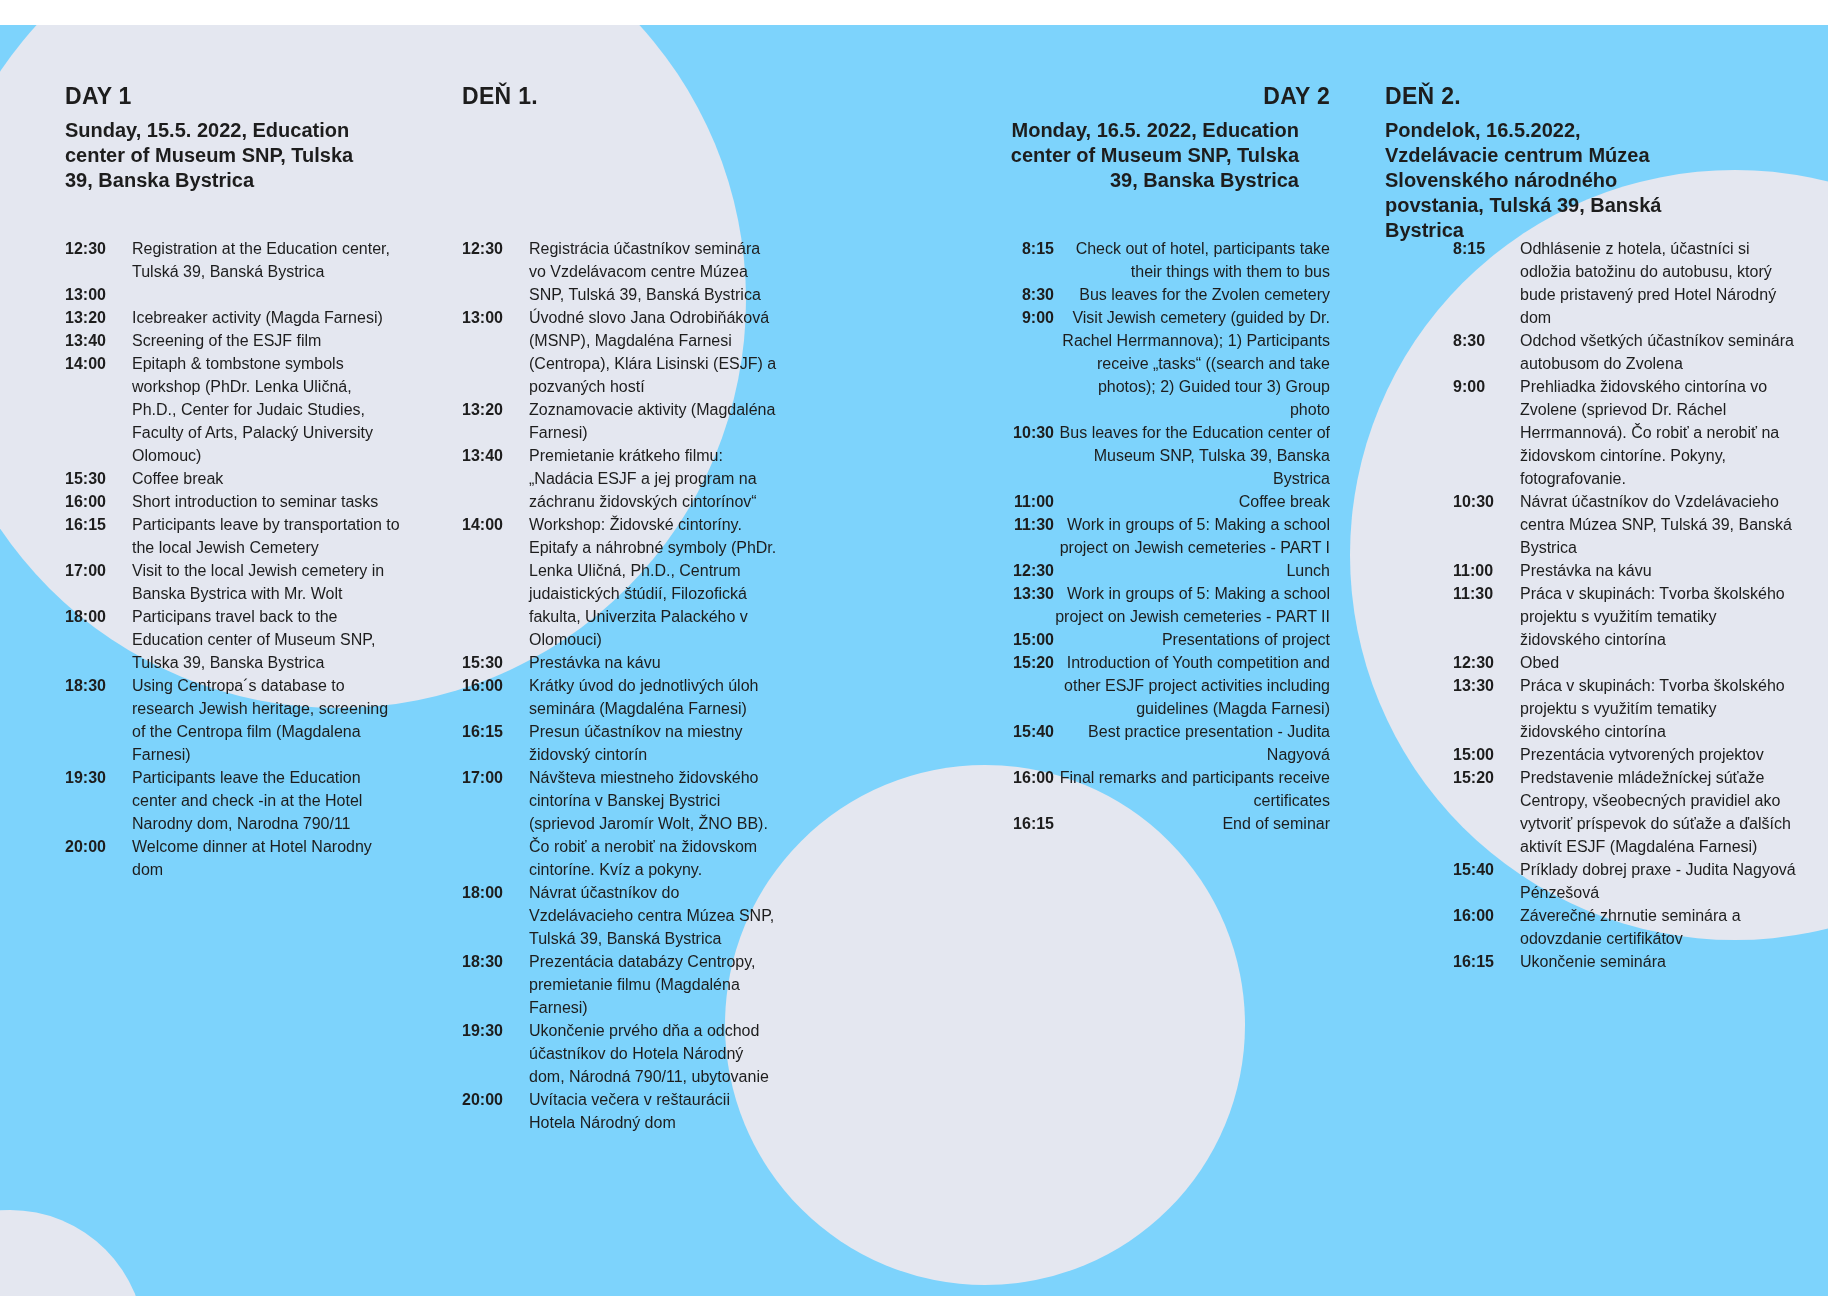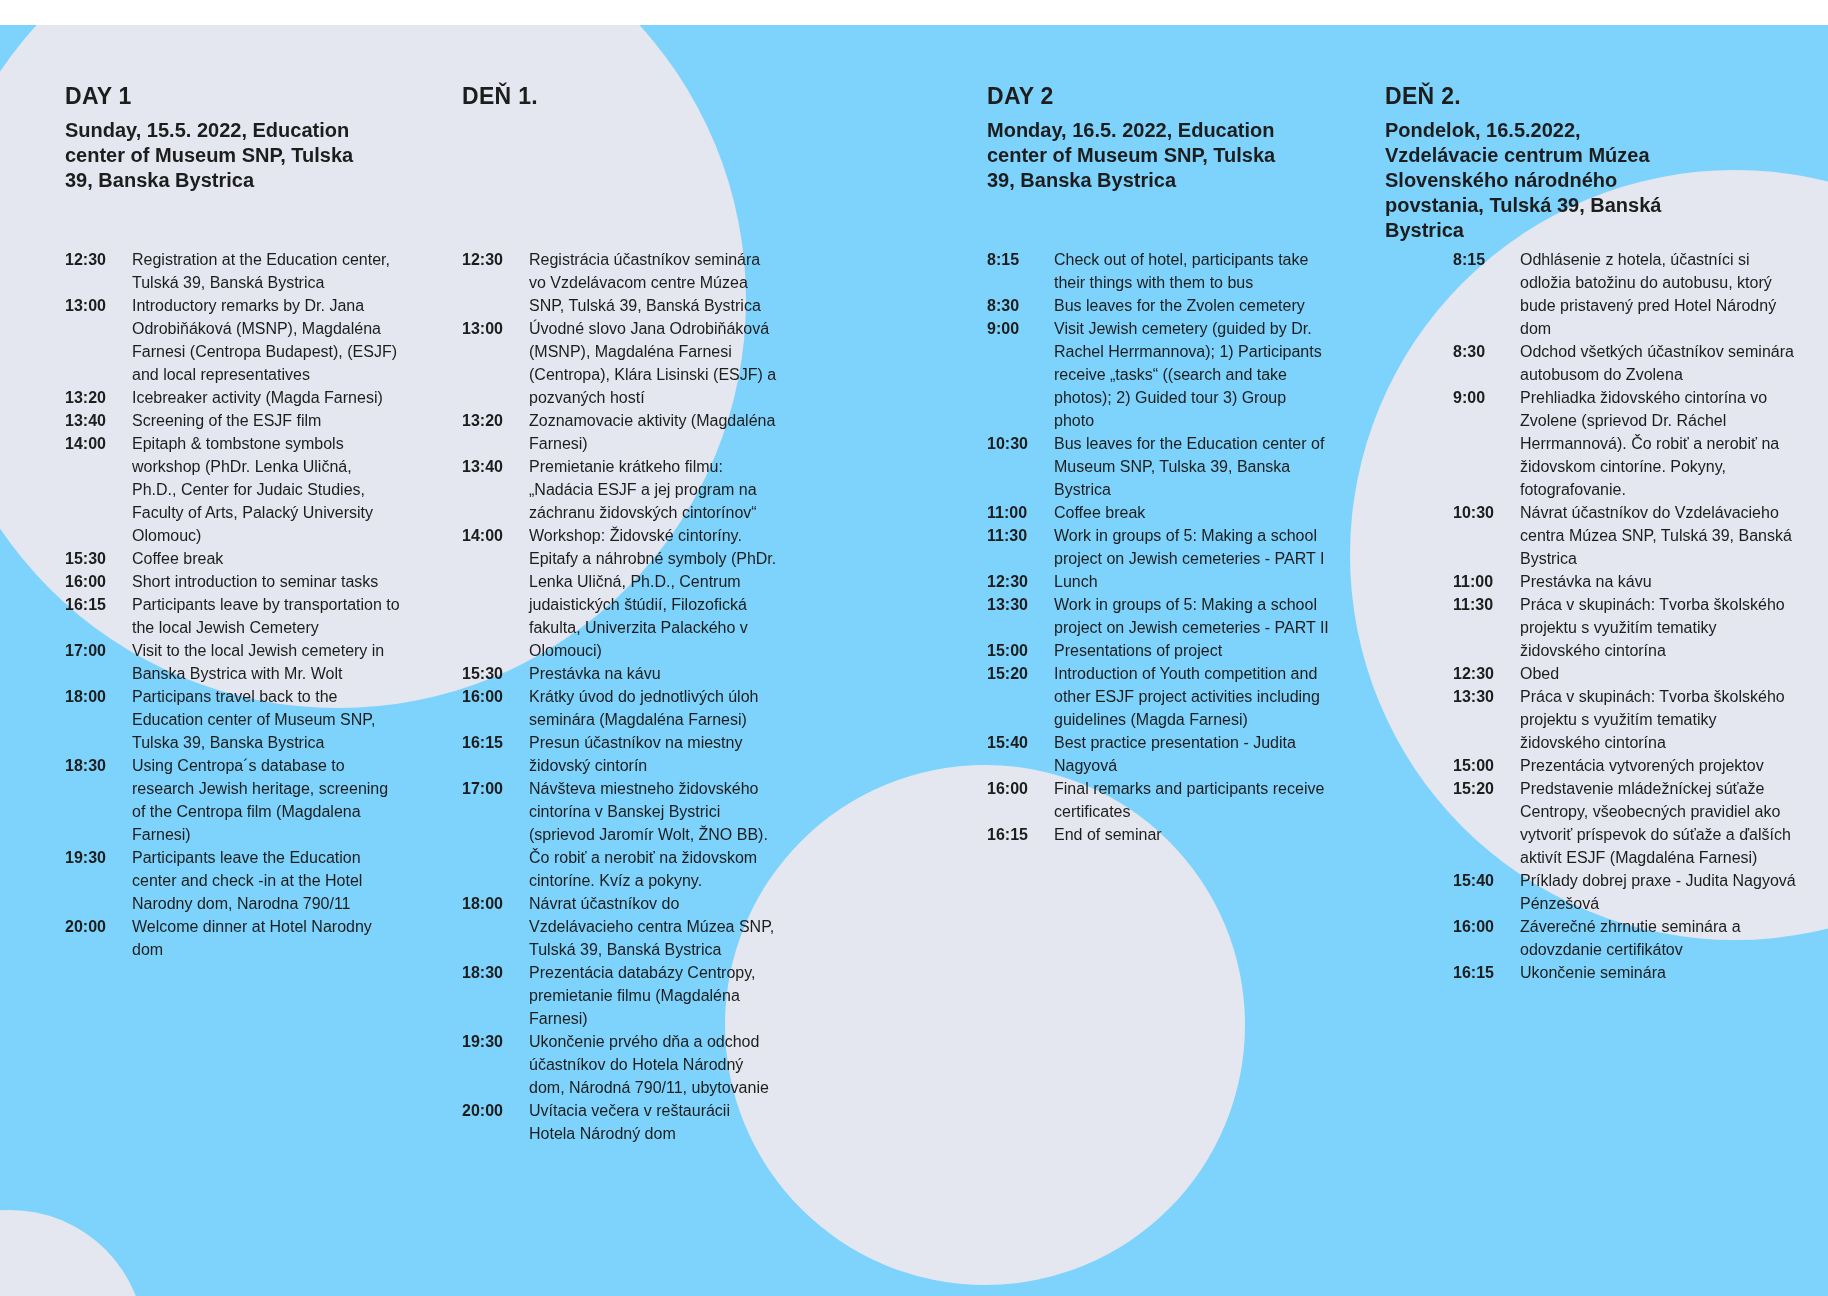--- a/index.html
+++ b/index.html
@@ -19,40 +19,40 @@
     z-index: 0;
   }
   .circle-tl { left: -70px;  top: -133px; width: 816px; height: 816px; }
   .circle-bc { left: 725px;  top: 740px;  width: 520px; height: 520px; }
   .circle-r  { left: 1350px; top: 145px;  width: 770px; height: 770px; }
   .circle-bl { left: -125px; top: 1185px; width: 270px; height: 270px; }
 
   .column { position: absolute; top: 57px; z-index: 1; }
   .col-1 { left: 65px;   width: 335px; }
   .col-2 { left: 462px;  width: 318px; }
-  .col-3 { left: 987px;  width: 343px; }
+  .col-3 { left: 987px;  width: 343px; text-align: right; }
   .col-4 { left: 1385px; width: 415px; }
 
   .title {
     margin: 0;
     font-size: 23px;
     line-height: 28px;
     font-weight: bold;
     letter-spacing: 0.3px;
   }
   .subtitle {
     margin: 8px 0 0 0;
     font-size: 20px;
     line-height: 25px;
     font-weight: bold;
     max-width: 312px;
   }
   .items {
     position: absolute;
-    top: 166px;
+    top: 155px;
     left: 0;
     right: 0;
   }
   .col-4 .items { left: 68px; }
   .item {
     display: flex;
     font-size: 16px;
     line-height: 23px;
   }
   .time {
@@ -72,21 +72,20 @@
 <section class="column col-1">
     <h2 class="title">DAY 1</h2>
     <p class="subtitle">Sunday, 15.5. 2022, Education center of Museum SNP, Tulska 39, Banska Bystrica</p>
     <div class="items">
         <div class="item">
     <span class="time">12:30</span>
     <span class="desc">Registration at the Education center, Tulská 39, Banská Bystrica</span>
   </div>
         <div class="item">
     <span class="time">13:00</span>
-    <span class="desc">Introductory remarks by Dr. Jana Odrobiňáková (MSNP), Magdaléna Farnesi (Centropa Budapest), (ESJF) and local representatives</span>
   </div>
         <div class="item">
     <span class="time">13:20</span>
     <span class="desc">Icebreaker activity (Magda Farnesi)</span>
   </div>
         <div class="item">
     <span class="time">13:40</span>
     <span class="desc">Screening of the ESJF film</span>
   </div>
         <div class="item">

